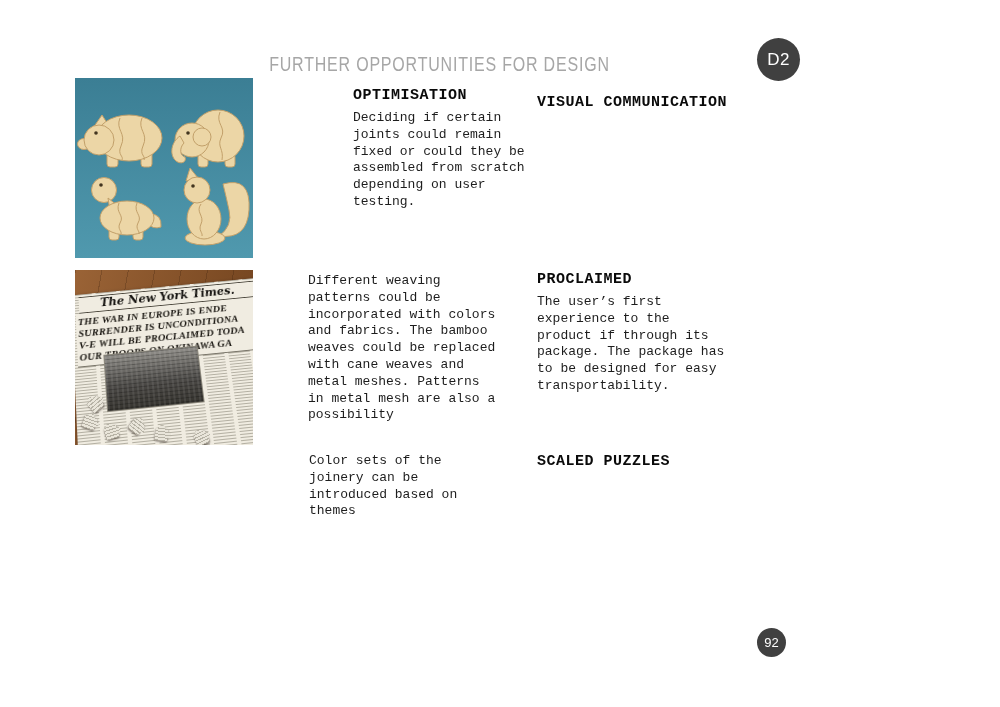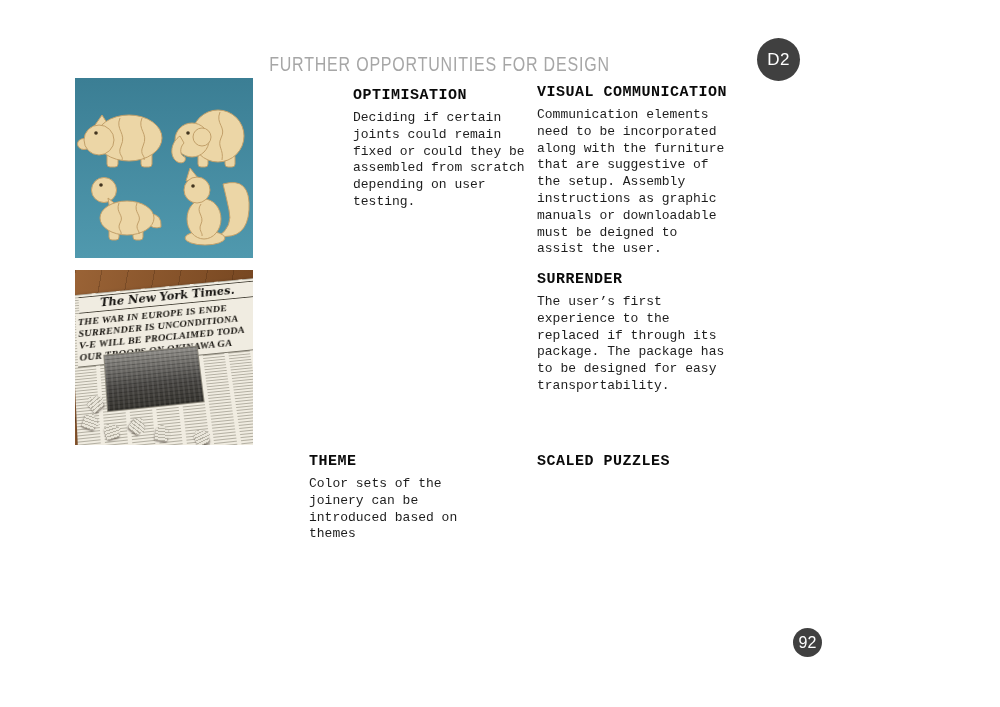--- a/index.html
+++ b/index.html
@@ -15,36 +15,36 @@
     position: absolute; top: 53px; right: 258px;
     font-size: 20px; font-weight: 400; color: #a6a6a6;
     letter-spacing: 1px; white-space: nowrap;
     transform: scaleX(.8); transform-origin: 100% 50%;
   }
   .badge {
     position: absolute; border-radius: 50%; background: #404040;
     color: #fff; display: flex; align-items: center; justify-content: center;
   }
   .badge-d2 { left: 757px; top: 38px; width: 43px; height: 43px; font-size: 17px; letter-spacing: .5px; }
-  .badge-page { left: 793px; top: 628px; width: 29px; height: 29px; font-size: 16px; }
+  .badge-page { left: 757px; top: 628px; width: 29px; height: 29px; font-size: 13px; }
 
   
   .section { position: absolute; width: 215px; }
   .section h3 {
     font-family: "Liberation Mono", monospace;
     font-size: 15px; line-height: 18px; font-weight: bold;
     letter-spacing: .5px; color: #0a0a0a; margin-bottom: 5px;
   }
   .section p {
     font-family: "Liberation Mono", monospace;
     font-size: 13px; line-height: 16.8px; color: #1d1d1d;
     white-space: pre-line;
   }
   .sec-0 { left: 308px; top: 87px; margin-left: 45px; }
-  .sec-1 { left: 537px; top: 84px; }
+  .sec-1 { left: 537px; top: 94px; }
   .sec-2 { left: 308px; top: 273px; }
   .sec-3 { left: 537px; top: 271px; }
   .sec-4 { left: 309px; top: 453px; }
   .sec-5 { left: 537px; top: 453px; }
 
   
   .img-animals {
     position: absolute; left: 75px; top: 78px; width: 178px; height: 180px;
     overflow: hidden;
   }
@@ -198,43 +198,42 @@
     <h3>OPTIMISATION</h3>
     <p>Deciding if certain
 joints could remain
 fixed or could they be
 assembled from scratch
 depending on user
 testing.</p>
   </div>
   <div class="section sec-1">
     <h3>VISUAL COMMUNICATION</h3>
-    <p>Communication elements
-need to be incorporated
-along with the furniture
-that are suggestive of
-the setup. Assembly
-instructions as graphic
-manuals or downloadable
-must be deigned to
-assist the user.</p>
   </div>
   <div class="section sec-2">
+    <p>Different weaving
+patterns could be
+incorporated with colors
+and fabrics. The bamboo
+weaves could be replaced
+with cane weaves and
+metal meshes. Patterns
+in metal mesh are also a
+possibility</p>
   </div>
   <div class="section sec-3">
-    <h3>SURRENDER</h3>
+    <h3>PROCLAIMED</h3>
     <p>The user’s first
 experience to the
-replaced if through its
+product if through its
 package. The package has
 to be designed for easy
 transportability.</p>
   </div>
   <div class="section sec-4">
-    <h3>THEME</h3>
     <p>Color sets of the
 joinery can be
 introduced based on
 themes</p>
   </div>
   <div class="section sec-5">
     <h3>SCALED PUZZLES</h3>
   </div>
 
   <div class="badge badge-page">

